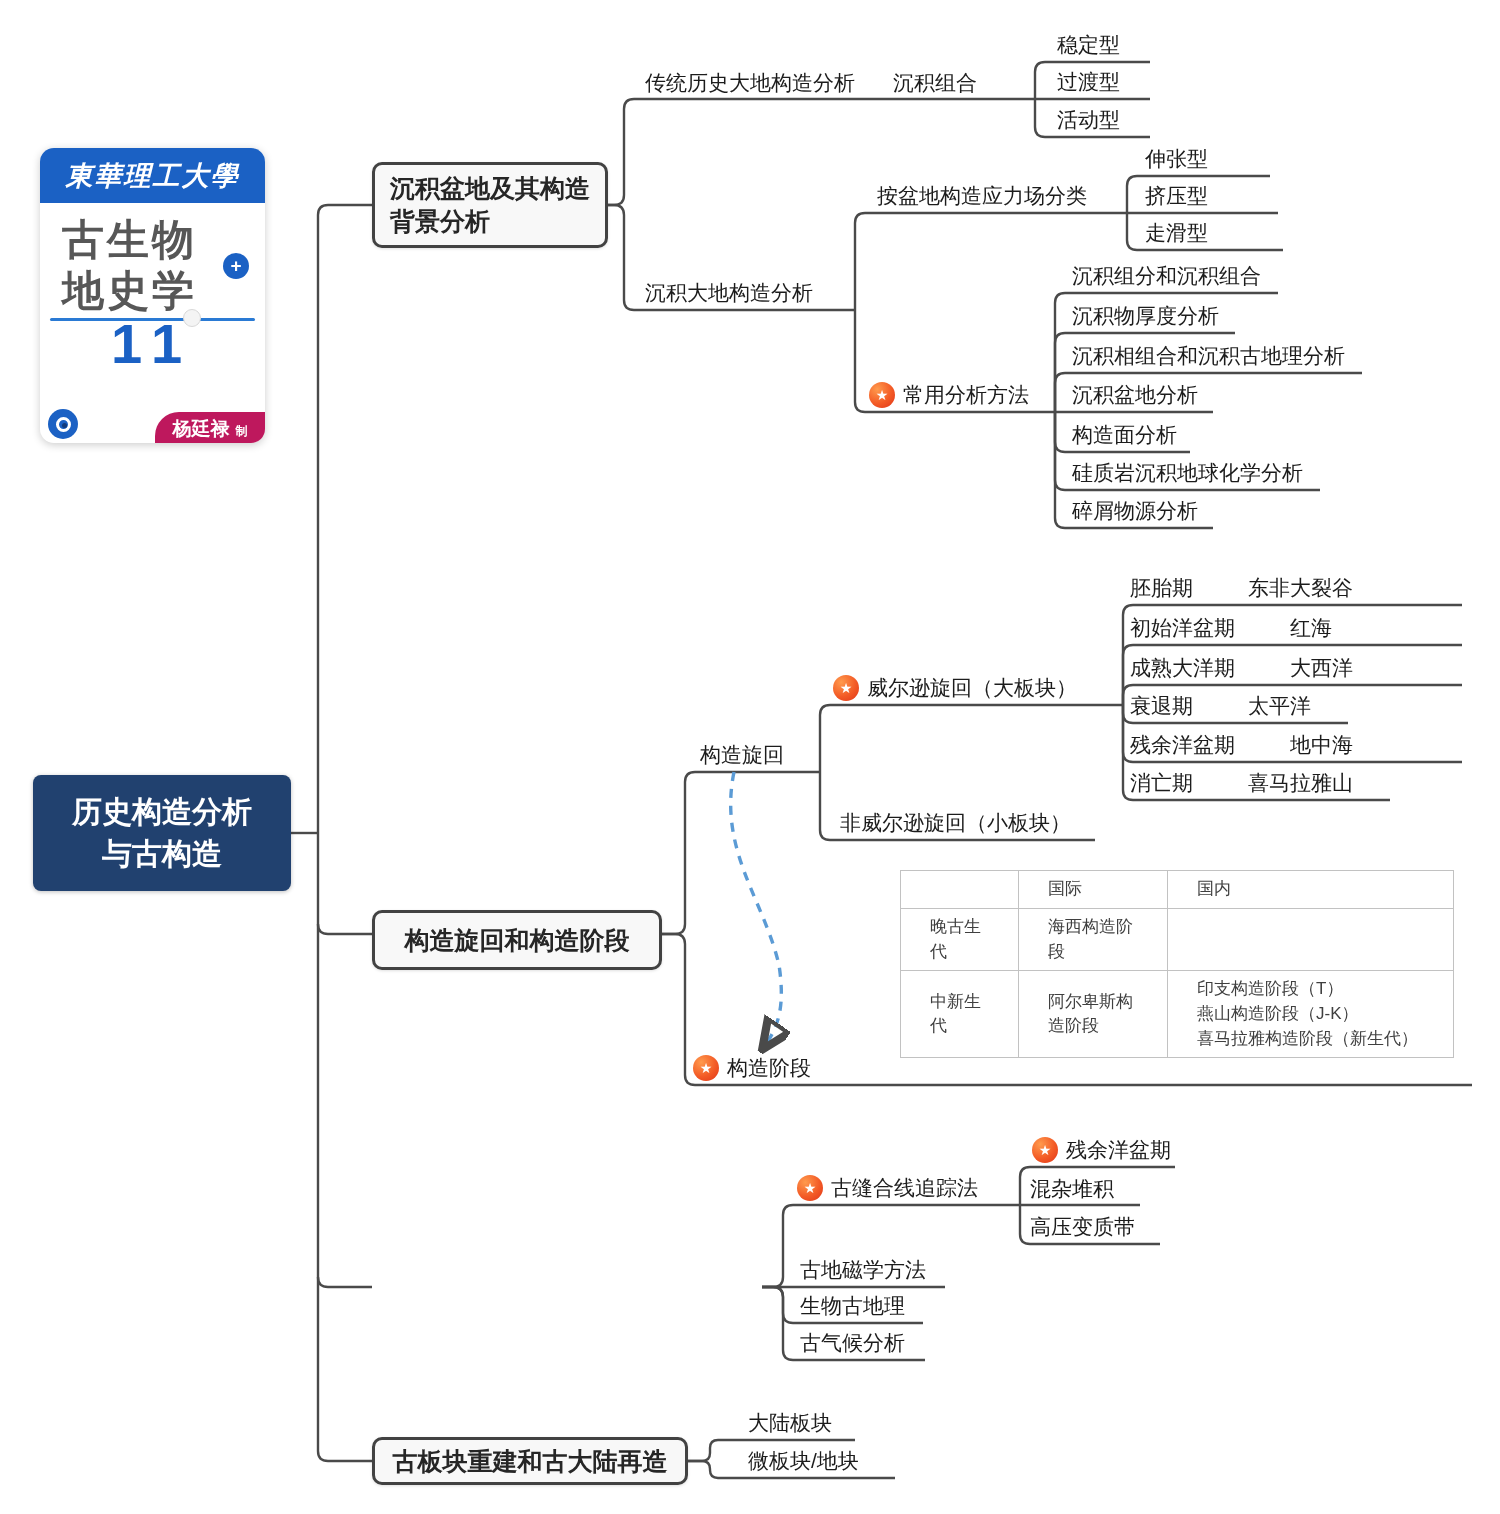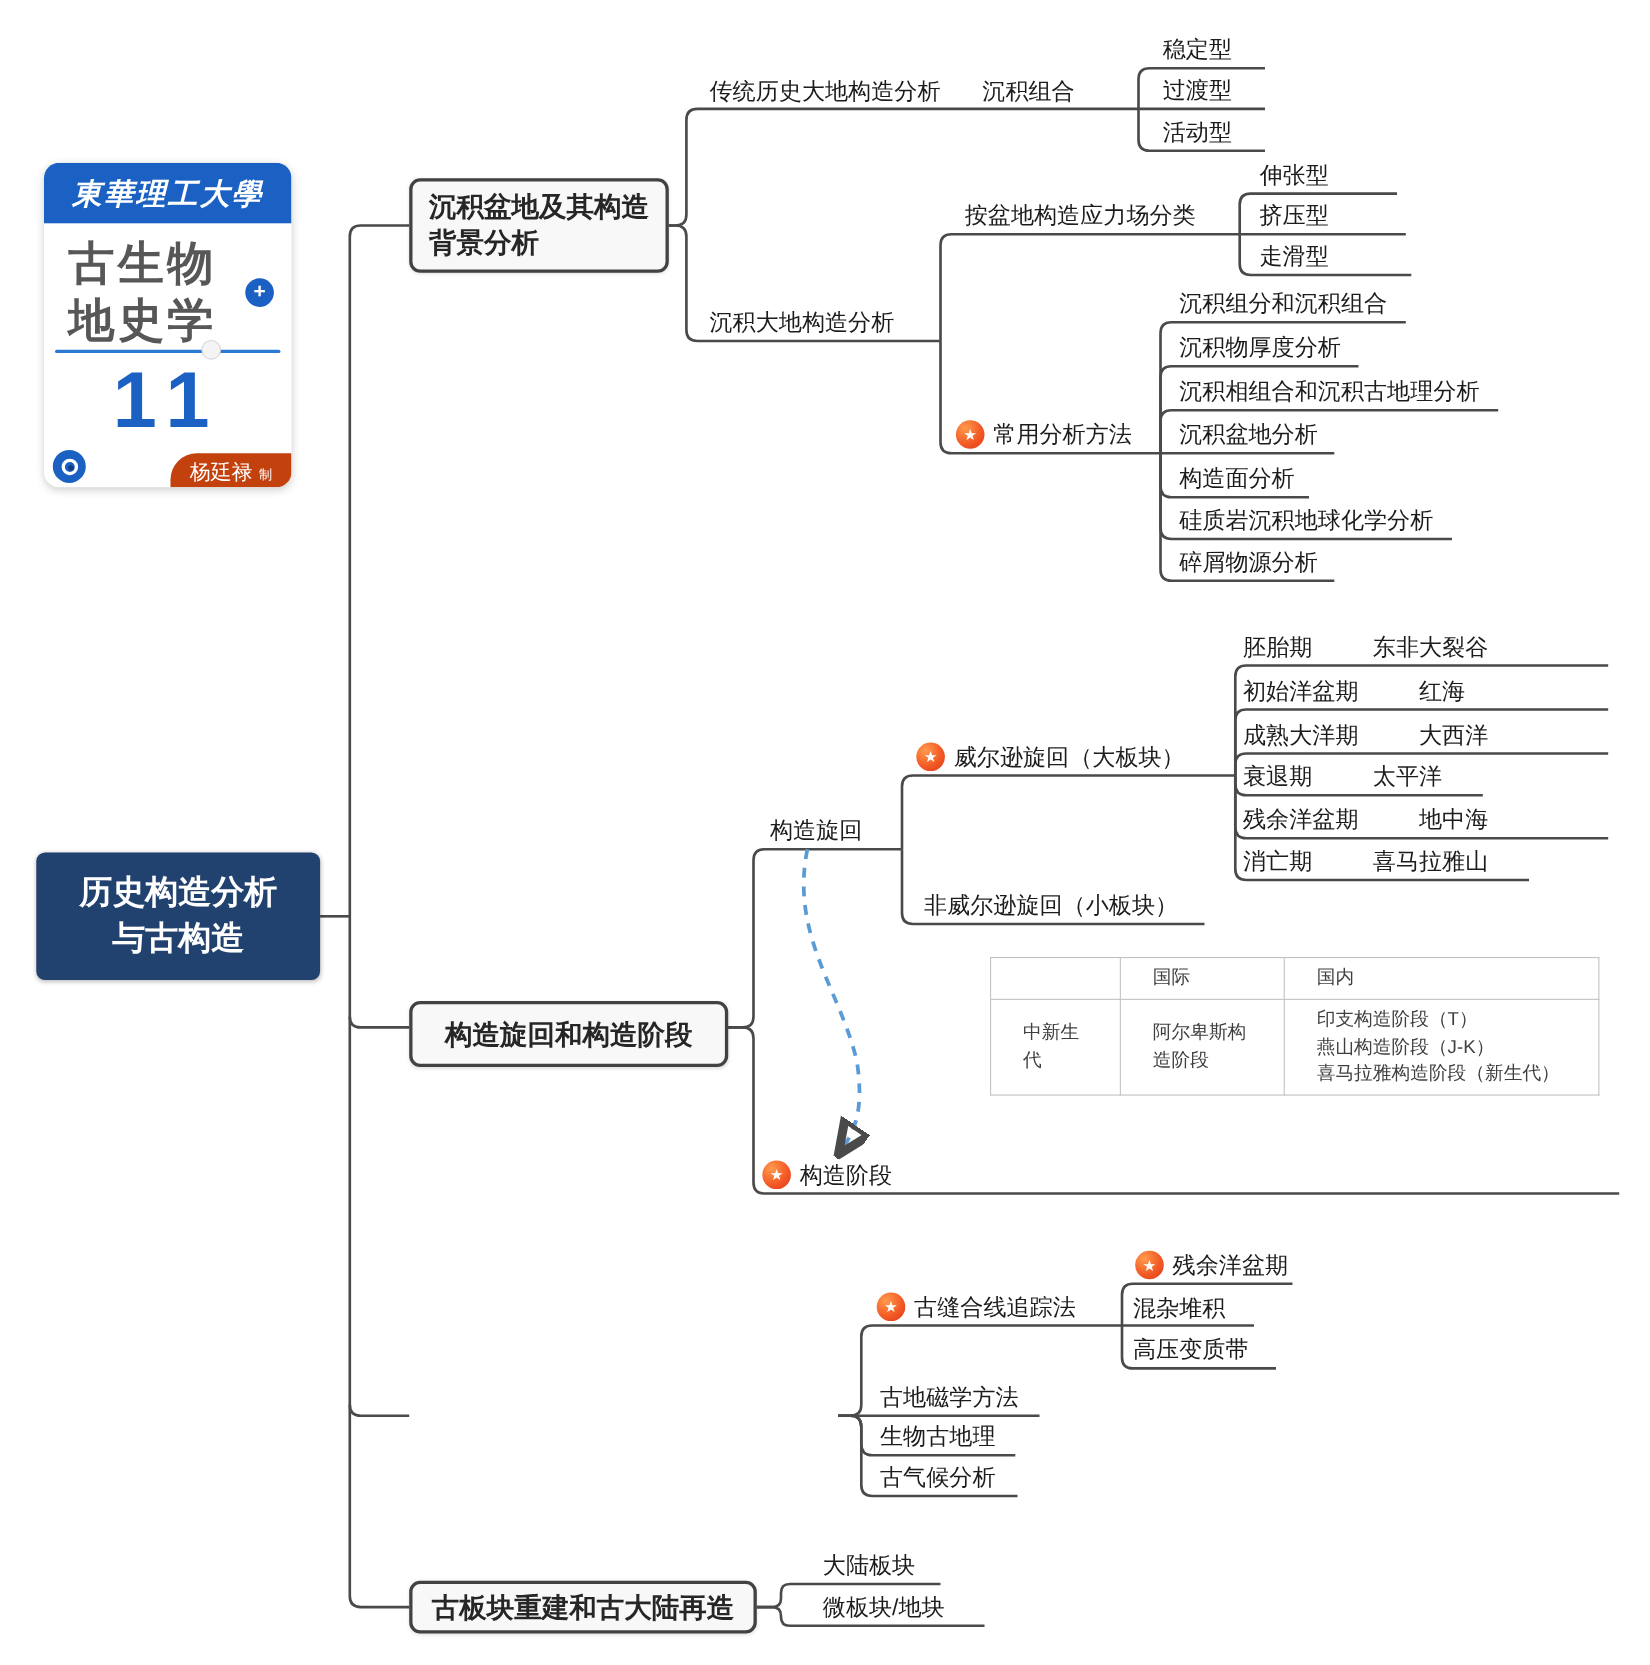--- a/index.html
+++ b/index.html
@@ -44,31 +44,31 @@
          font-weight:700;font-size:27px;letter-spacing:2px;}
   .badge-title{position:absolute;left:22px;top:66px;font-size:42px;font-weight:700;color:#575757;
          line-height:1.22;letter-spacing:3px;}
   .badge-plus{position:absolute;left:183px;top:105px;width:26px;height:26px;border-radius:50%;
          background:#1b61c4;color:#fff;font-size:19px;font-weight:700;display:flex;
          align-items:center;justify-content:center;}
   .badge-line{position:absolute;left:10px;top:170px;width:205px;height:3px;background:#2a7ad4;
          border-radius:2px;}
   .badge-knob{position:absolute;left:143px;top:161px;width:18px;height:18px;border-radius:50%;
          background:#f4f4f4;border:1.5px solid #d8d8d8;box-sizing:border-box;}
-  .badge-chapter{position:absolute;left:0;top:180px;width:100%;text-align:center;font-size:72px;
+  .badge-chapter{position:absolute;left:0;top:168px;width:100%;text-align:center;font-size:56px;
          font-weight:700;color:#1b61c4;letter-spacing:12px;line-height:1;}
   .badge-swirl{position:absolute;left:8px;top:261px;width:30px;height:30px;border-radius:50%;
          background:#1b61c4;display:flex;align-items:center;justify-content:center;}
   .badge-swirl .ring{width:15px;height:15px;border:3px solid #fff;border-radius:50%;
          box-sizing:border-box;position:relative;}
   .badge-swirl .ring::after{content:"";position:absolute;left:3px;top:3px;width:5px;height:5px;
          border-radius:50%;background:#123c7d;}
-  .badge-credit{position:absolute;right:0;bottom:0;width:110px;height:31px;background:#c2410c;
+  .badge-credit{position:absolute;right:0;bottom:0;width:110px;height:31px;background:#be185d;
          color:#fff;display:flex;align-items:baseline;justify-content:center;gap:6px;
-         border-top-left-radius:24px;font-size:19px;font-weight:400;padding-top:4px;
+         border-top-left-radius:24px;font-size:19px;font-weight:700;padding-top:4px;
          box-sizing:border-box;}
   .badge-credit .sfx{font-size:12px;}
 </style>
 </head>
 <body>
 
 <div id="canvas">
 
   <svg class="links" width="1500" height="1514">
     <defs>
@@ -215,20 +215,25 @@
         <col style="width:118px">
         <col style="width:149px">
         <col style="width:286px">
       </colgroup>
     <tbody>
         <tr style="height:38px">
       <td></td>
       <td>国际</td>
       <td>国内</td>
     </tr>
+    <tr style="height:41px">
+      <td>晚古生代</td>
+      <td>海西构造阶段</td>
+      <td></td>
+    </tr>
     <tr style="height:79px">
       <td>中新生代</td>
       <td>阿尔卑斯构造阶段</td>
       <td>印支构造阶段（T）
 燕山构造阶段（J-K）
 喜马拉雅构造阶段（新生代）</td>
     </tr>
   </tbody>
     </table>
 

